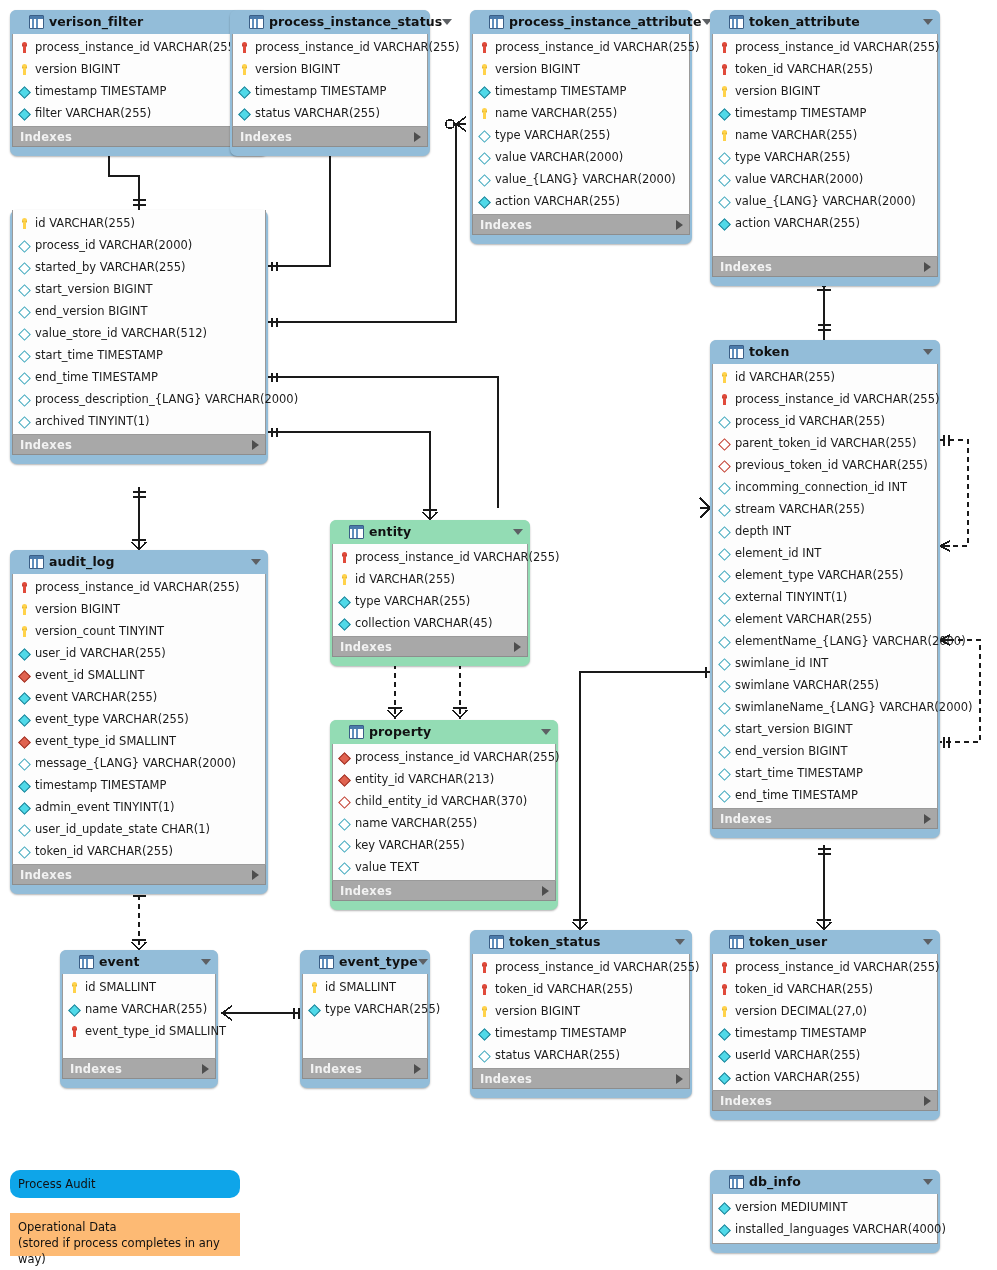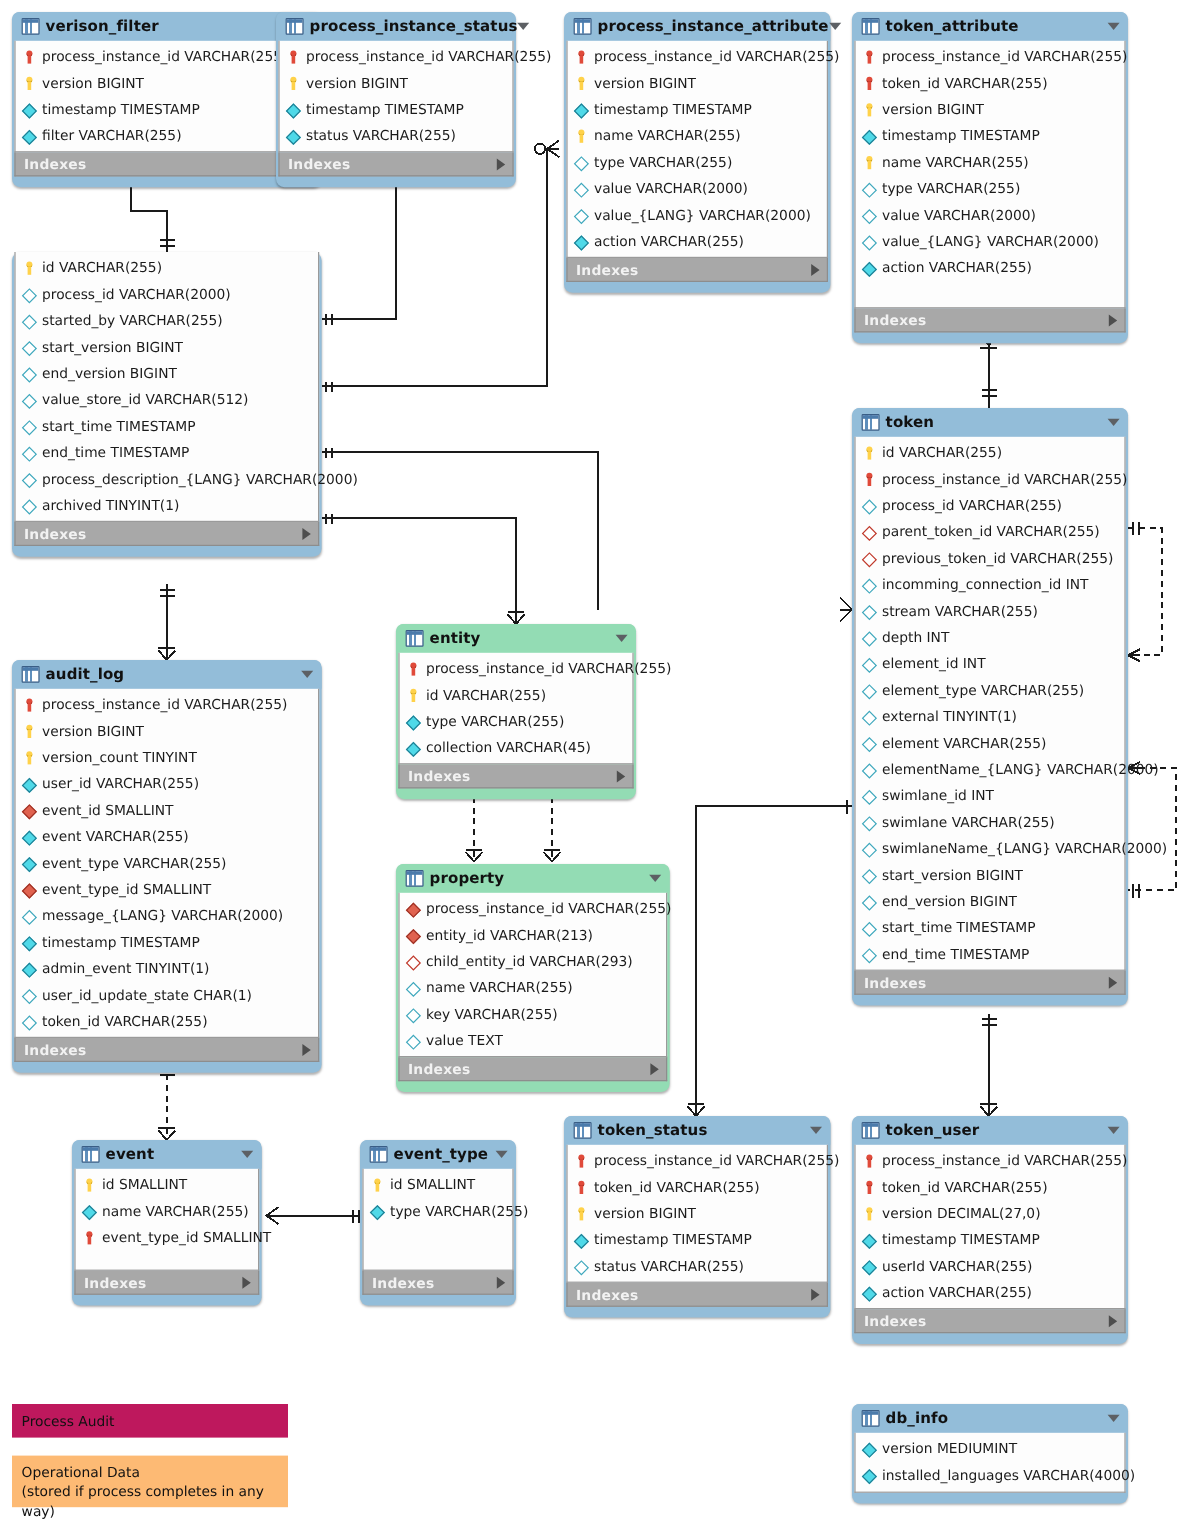--- a/index.html
+++ b/index.html
@@ -30,21 +30,21 @@
     padding:0 0 9px 0;
     box-shadow:0 1px 2px rgba(0,0,0,.30);
   }
   .tbl.blue{background:#93bdd9;}
   .tbl.green{background:#93dcb4;}
   .tbl .hdr{
     height:24px;
     line-height:24px;
     display:flex;
     align-items:center;
-    padding:0 7px 0 8px;
+    padding:0 7px 0 19px;
     border-top-left-radius:6px;
     border-top-right-radius:6px;
     box-sizing:border-box;
   }
   .tbl.blue .hdr{background:#93bdd9;}
   .tbl.green .hdr{background:#93dcb4;}
   .tbl .hdr .tname{
     font-weight:bold;
     font-size:12.5px;
     color:#111;
@@ -160,21 +160,21 @@
     border-bottom:5px solid transparent;
     border-left:7px solid #4e4e4e;
   }
   
   .legend{
     position:absolute;z-index:5;box-sizing:border-box;
     font-size:11.5px;color:#111;
     padding:6px 8px;
     line-height:16px;
   }
-  .legend.blue{background:#be185d;}
+  .legend.blue{background:#0ea5e9;border-radius:10px;}
   .legend.green{background:#fdba74;}
 </style>
 </head>
 <body>
 
 <div id="canvas">
 
   <svg id="links" viewBox="0 0 997 1270" width="997" height="1270">
     <g stroke="#1a1a1a" stroke-width="1.6" fill="none" shape-rendering="crispEdges">
 
@@ -707,21 +707,21 @@
           <div class="col">
             <span class="ico d-red"></span>
             <span class="cn">process_instance_id VARCHAR(255)</span>
           </div>
           <div class="col">
             <span class="ico d-red"></span>
             <span class="cn">entity_id VARCHAR(213)</span>
           </div>
           <div class="col">
             <span class="ico d-red-h"></span>
-            <span class="cn">child_entity_id VARCHAR(293)</span>
+            <span class="cn">child_entity_id VARCHAR(370)</span>
           </div>
           <div class="col">
             <span class="ico d-cyan-h"></span>
             <span class="cn">name VARCHAR(255)</span>
           </div>
           <div class="col">
             <span class="ico d-cyan-h"></span>
             <span class="cn">key VARCHAR(255)</span>
           </div>
           <div class="col">

